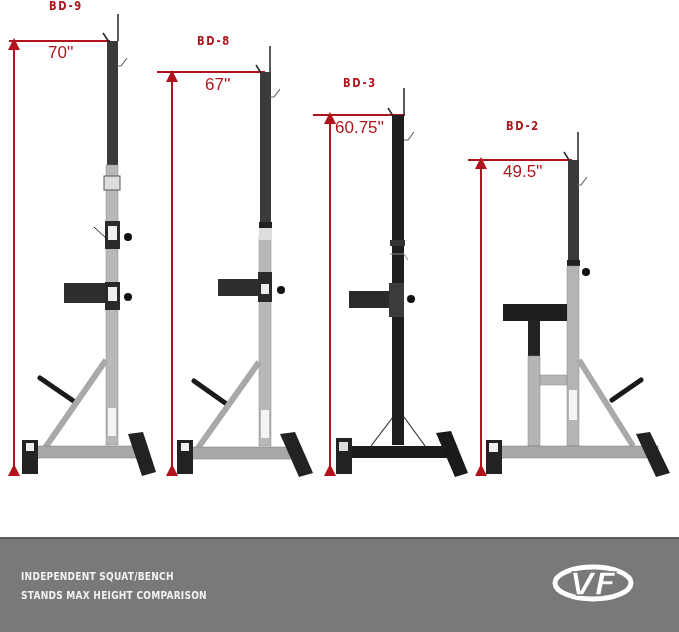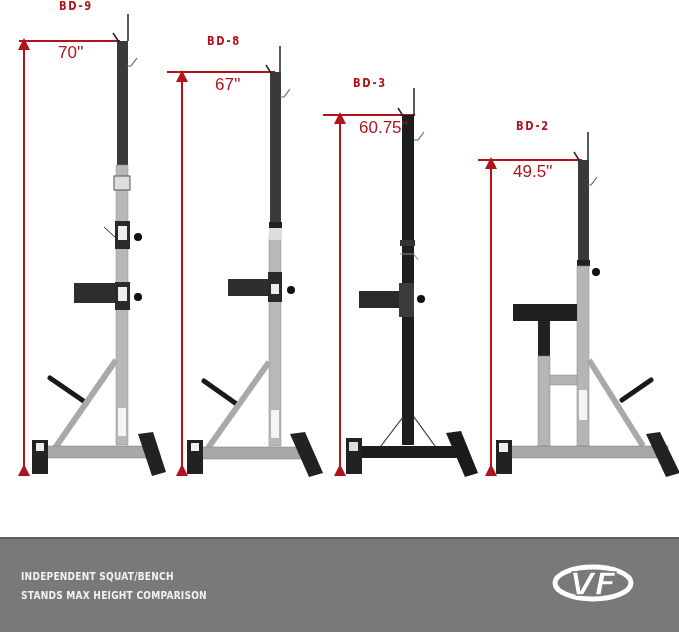--- a/index.html
+++ b/index.html
@@ -1,17 +1,17 @@
 <!DOCTYPE html>
 <html><head>
 <meta charset="utf-8">
 <style>
   html, body { margin:0; padding:0; }
   body { width:679px; height:632px; position:relative; background:#ffffff; overflow:hidden; font-family:"Liberation Sans", sans-serif; }
-  .stage { position:absolute; left:10px; top:0; width:659px; height:535px; }
+  .stage { position:absolute; left:0; top:0; width:659px; height:535px; }
   .model { position:absolute; font-family:"DejaVu Sans Condensed","DejaVu Sans", sans-serif; font-weight:bold; color:#b0131b; font-size:13px; letter-spacing:2px; transform:scaleX(0.85); transform-origin:left top; }
   .height { position:absolute; font-family:Liberation Sans, sans-serif; color:#b0131b; font-size:17px; }
   .footer { position:absolute; left:0; top:537px; width:679px; height:95px; background:#797979; border-top:2px solid #5e5e5e; }
   .ftext { position:absolute; left:21px; color:#f2f2f2; font-family:"DejaVu Sans", sans-serif; font-weight:bold; font-size:11px; letter-spacing:0.3px; transform:scaleX(0.82); transform-origin:left top; }
   svg { position:absolute; left:0; top:0; }
 </style>
 </head>
 <body>
 
 <div class="stage">
@@ -116,21 +116,21 @@
     </g>
   </svg>
 
   <div class="model" style="left:49px;top:-2px;">BD-9</div>
   <div class="height" style="left:48px;top:43px;">70''</div>
 
   <div class="model" style="left:197px;top:33px;">BD-8</div>
   <div class="height" style="left:205px;top:75px;text-align:right;">67''</div>
 
   <div class="model" style="left:343px;top:75px;">BD-3</div>
-  <div class="height" style="left:335px;top:118px;margin-left:14px;">60.75''</div>
+  <div class="height" style="left:335px;top:118px;">60.75''</div>
 
   <div class="model" style="left:506px;top:118px;">BD-2</div>
   <div class="height" style="left:503px;top:162px;text-align:center;">49.5''</div>
 </div>
 
 <div class="footer">
   <div class="ftext" style="top:31px;">INDEPENDENT SQUAT/BENCH</div>
   <div class="ftext" style="top:50px;">STANDS MAX HEIGHT COMPARISON</div>
   <svg width="90" height="50" viewBox="0 0 90 50" style="left:548px;top:18px;">
     <ellipse cx="45" cy="26" rx="38" ry="16" fill="none" stroke="#ffffff" stroke-width="5"></ellipse>

